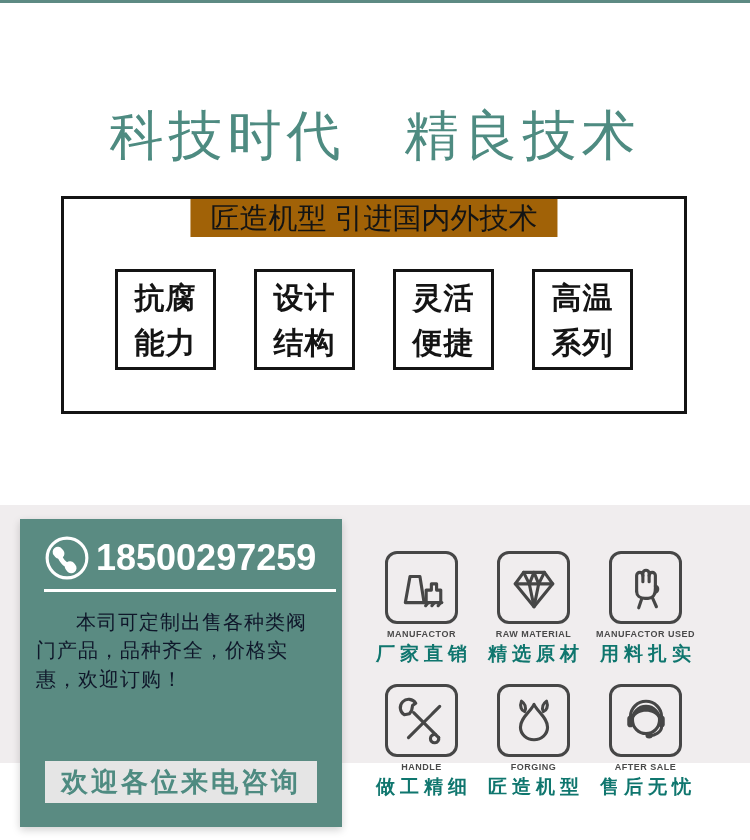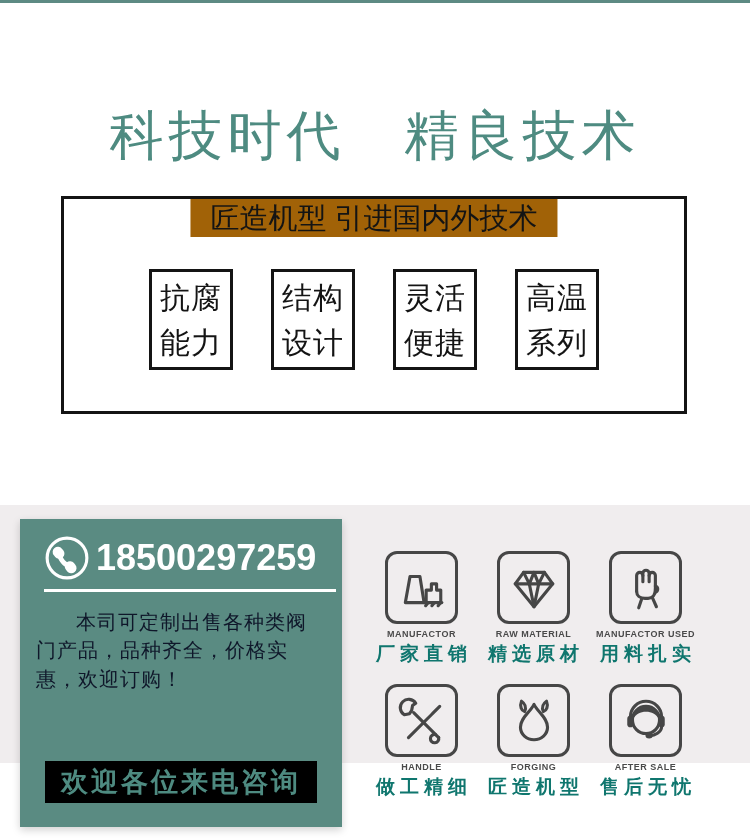--- a/index.html
+++ b/index.html
@@ -24,23 +24,23 @@
     position:absolute; left:61px; top:196px; width:626px; height:218px;
     border:3px solid #141414;
   }
   .subtitle {
     position:absolute; top:-20px; left:50%; transform:translateX(-50%);
     background:#a16207; padding:0 20px;
     font-size:29px; color:#141414; white-space:nowrap; line-height:38px;margin-top:20px;
   }
   .features { display:flex; justify-content:center; gap:38px; margin-top:70px; }
   .feature {
-    width:84px; height:101px; border:3px solid #141414;
+    width:101px; height:101px; border:3px solid #141414;
     display:flex; flex-direction:column; align-items:center; justify-content:center;
-    font-size:30px; color:#141414; line-height:1.5; letter-spacing:1px;
+    font-size:30px; color:#141414; line-height:1.5; letter-spacing:1px;font-weight:bold;
   }
 
   
   .section { position:absolute; left:0; top:505px; width:750px; height:258px; background:#f0edee; }
 
   
   .card {
     position:absolute; left:20px; top:14px; width:322px; height:308px;
     background:#5a8b82; box-shadow:0 3px 8px rgba(0,0,0,0.18);
   }
@@ -51,21 +51,21 @@
   .phone-icon svg { width:46px; height:46px; display:block; }
   .phone-number { color:#ffffff; font-size:36px; font-weight:bold; letter-spacing:0px; }
   .card-text {
     margin:16px auto 0; width:290px;
     color:#0f172a; font-size:20px; line-height:1.42;
     text-indent:2em; letter-spacing:1px; text-align:left;
     word-break:break-all;
   }
   .card-button {
     position:absolute; left:50%; bottom:24px; transform:translateX(-50%);
-    background:#000000; color:#4e8b81; border:none;
+    background:#e5e5e5; color:#4e8b81; border:none;
     font-family:Liberation Mono, monospace; font-size:27px; font-weight:bold; letter-spacing:3px;
     padding:3px 16px; white-space:nowrap; cursor:pointer;
   }
 
   
   .badges {
     position:absolute; left:374px; top:46px;
     display:grid; grid-template-columns:repeat(3, 95px);
     column-gap:19px; row-gap:25px;gap:17px;
   }
@@ -94,22 +94,22 @@
 <h1 class="title">科技时代　精良技术</h1>
 
 <div class="frame">
   <div class="subtitle">匠造机型 引进国内外技术</div>
   <div class="features">
     <div class="feature">
       <span>抗腐</span>
       <span>能力</span>
     </div>
     <div class="feature">
+      <span>设计</span>
       <span>结构</span>
-      <span>设计</span>
     </div>
     <div class="feature">
       <span>灵活</span>
       <span>便捷</span>
     </div>
     <div class="feature">
       <span>高温</span>
       <span>系列</span>
     </div>
   </div>

